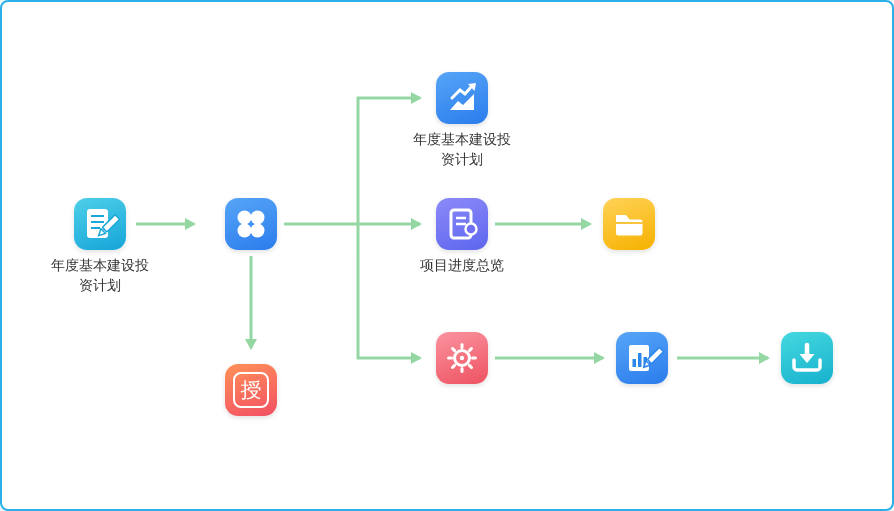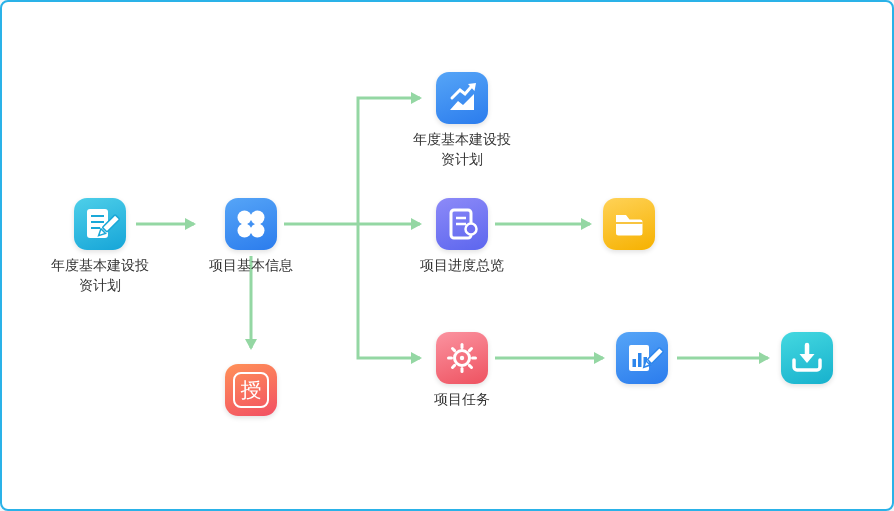--- a/index.html
+++ b/index.html
@@ -89,21 +89,20 @@
   <div class="node" style="left:223px; top:196px">
     <div class="icon g-blue">
       <svg width="52" height="52" viewBox="0 0 52 52">
         <circle cx="19.5" cy="19.5" r="7" fill="#ffffff"></circle>
         <circle cx="32.5" cy="19.5" r="7" fill="#ffffff"></circle>
         <circle cx="19.5" cy="32.5" r="7" fill="#ffffff"></circle>
         <circle cx="32.5" cy="32.5" r="7" fill="#ffffff"></circle>
       </svg>
     </div>
   </div>
-  <div class="label" style="left:249px; top:254px">项目基本信息</div>
 
   <div class="node" style="left:434px; top:70px">
     <div class="icon g-blue">
       <svg width="52" height="52" viewBox="0 0 52 52">
         <path d="M14 38 L22 29 L27 33 L38 22 L38 38 Z" fill="#ffffff"></path>
         <polyline points="16,26 24,18 29,22 35,15" stroke="#ffffff" stroke-width="3" fill="none" stroke-linecap="round"></polyline>
         <polygon points="32,12 40,11 38.5,19" fill="#ffffff"></polygon>
       </svg>
     </div>
   </div>
@@ -147,21 +146,20 @@
           <line x1="18.6" y1="33.4" x2="16.5" y2="35.5"></line>
           <line x1="15.5" y1="26" x2="12.5" y2="26"></line>
           <line x1="18.6" y1="18.6" x2="16.5" y2="16.5"></line>
           <line x1="26" y1="15.5" x2="26" y2="12.5"></line>
           <line x1="33.4" y1="18.6" x2="35.5" y2="16.5"></line>
         </g>
         <circle cx="26" cy="26" r="2.2" fill="#ffffff"></circle>
       </svg>
     </div>
   </div>
-  <div class="label" style="left:460px; top:388px">项目任务</div>
 
   <div class="node" style="left:614px; top:330px">
     <div class="icon g-blue">
       <svg width="52" height="52" viewBox="0 0 52 52">
         <rect x="13" y="13" width="20" height="26" rx="2" fill="#ffffff"></rect>
         <rect x="16.5" y="27" width="3.5" height="8" fill="#2d86ec"></rect>
         <rect x="22" y="21" width="3.5" height="14" fill="#2d86ec"></rect>
         <rect x="27.5" y="25" width="3.5" height="10" fill="#2d86ec"></rect>
         <g transform="rotate(45 37 26)">
           <rect x="34" y="14" width="6" height="17" rx="1" fill="#ffffff" stroke="#2d86ec" stroke-width="1.5"></rect>

